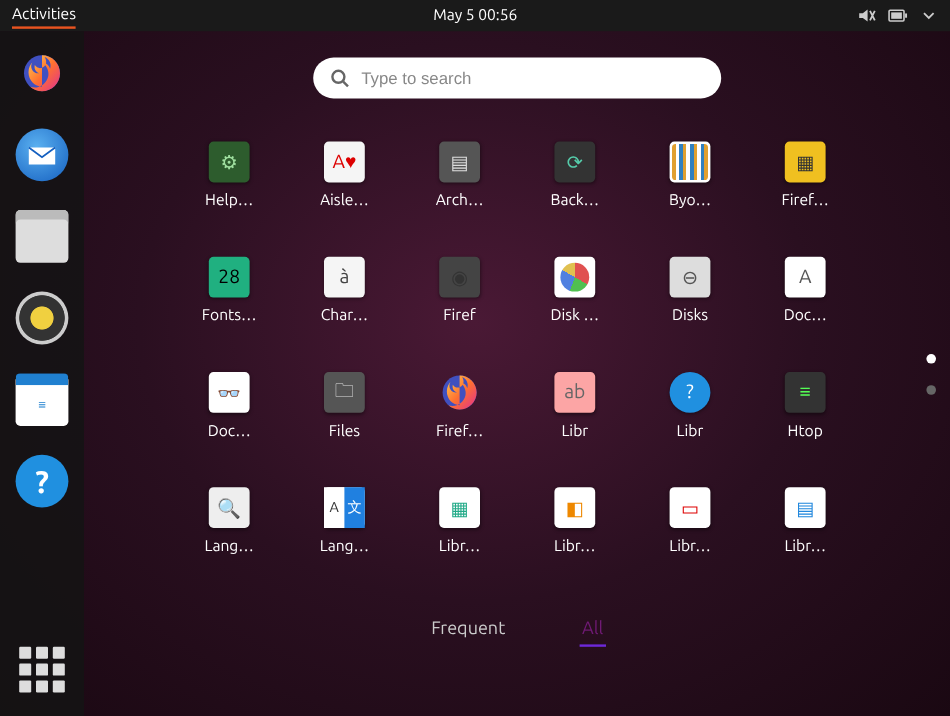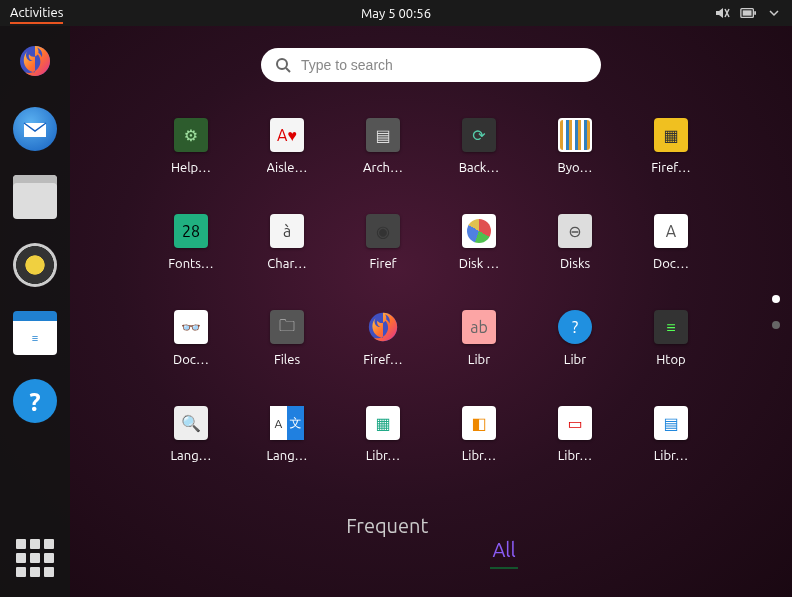--- a/index.html
+++ b/index.html
@@ -147,31 +147,30 @@
       white-space: nowrap;
       overflow: hidden;
       text-overflow: ellipsis;
       text-align: center;
     }
 
     .tabs {
       display: flex;
       gap: 60px;
       margin-top: 12px;
-      font-size: 20px;
+      font-size: 15px;
     }
     .tab {
       padding: 6px 2px;
       cursor: pointer;
       color: #ccc;
     }
     .tab.active {
-      color: #8b5cf6;
-      border-bottom: 2px solid #14532d;
-      margin-top: 24px;
+      color: #701a75;
+      border-bottom: 2px solid #6d28d9;
     }
 
     .pager {
       position: absolute;
       right: 12px;
       top: 50%;
       transform: translateY(-50%);
       display: flex;
       flex-direction: column;
       gap: 18px;

